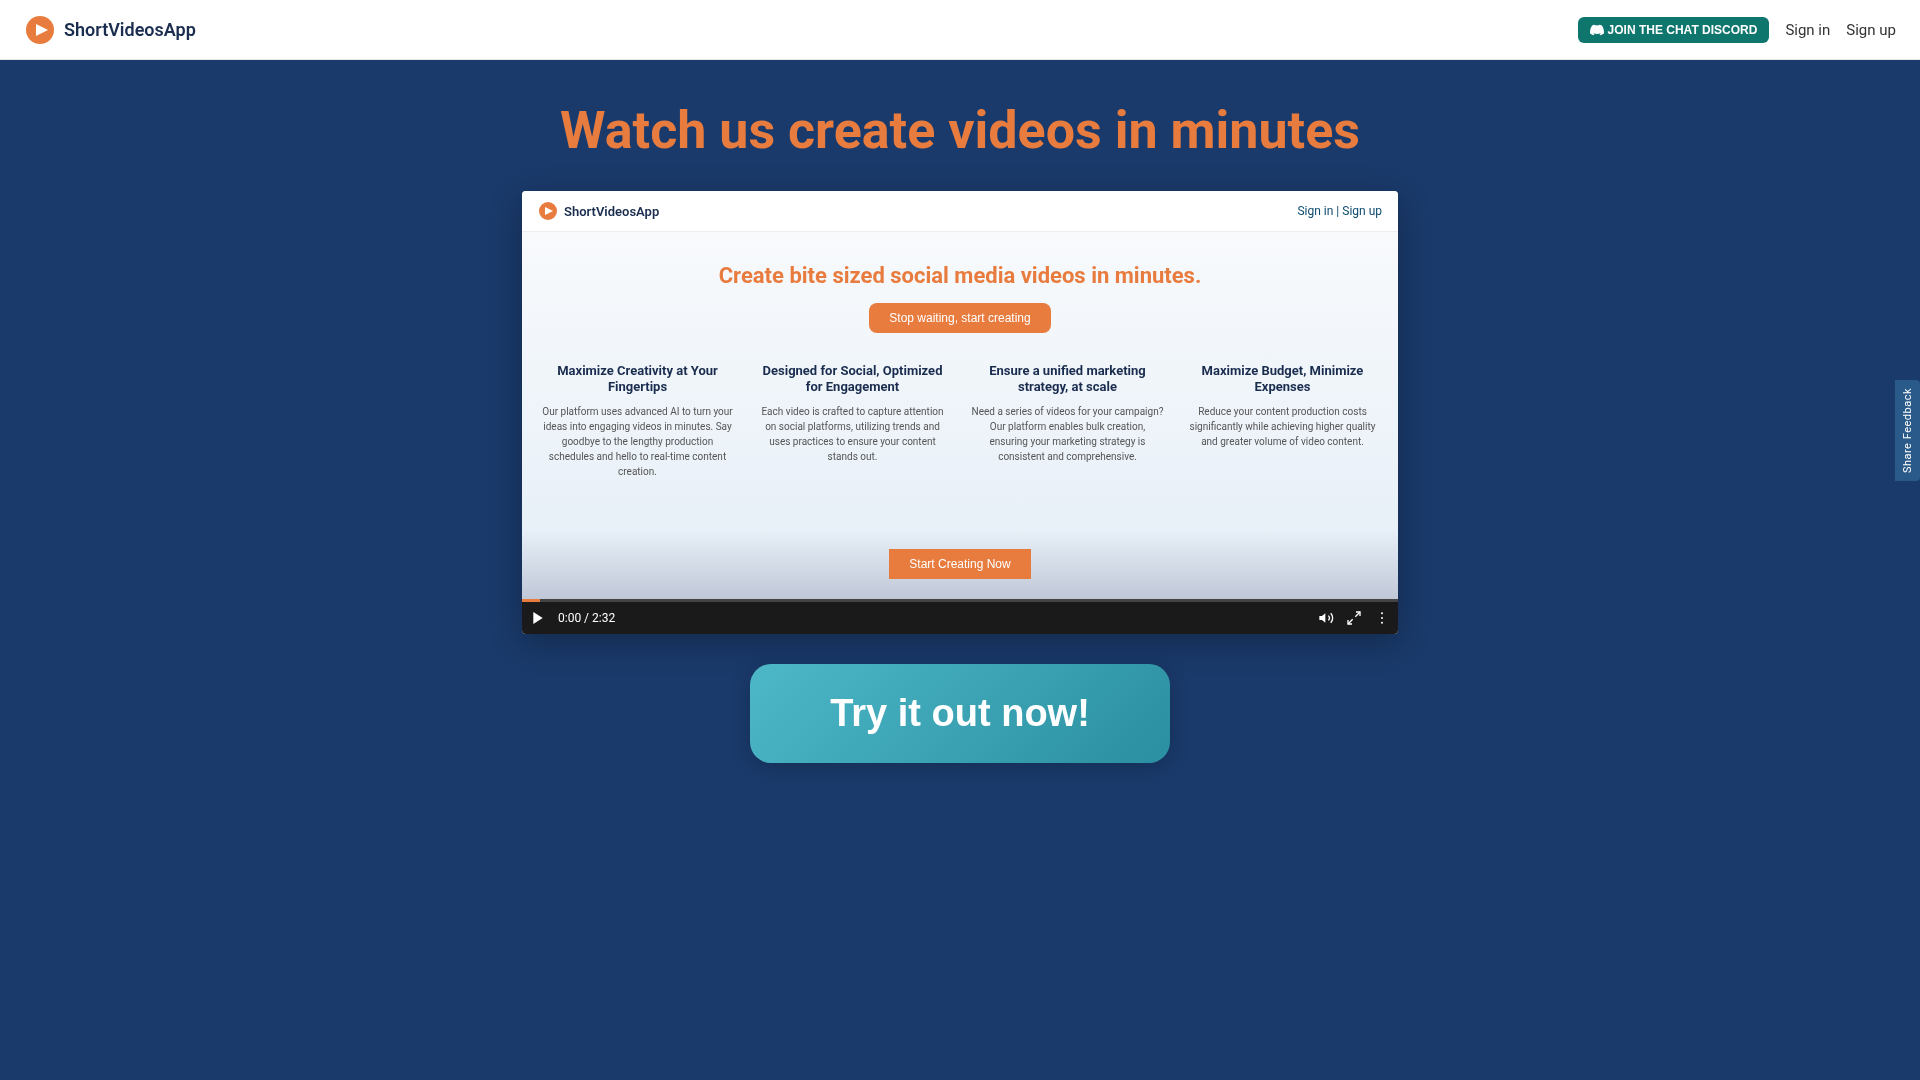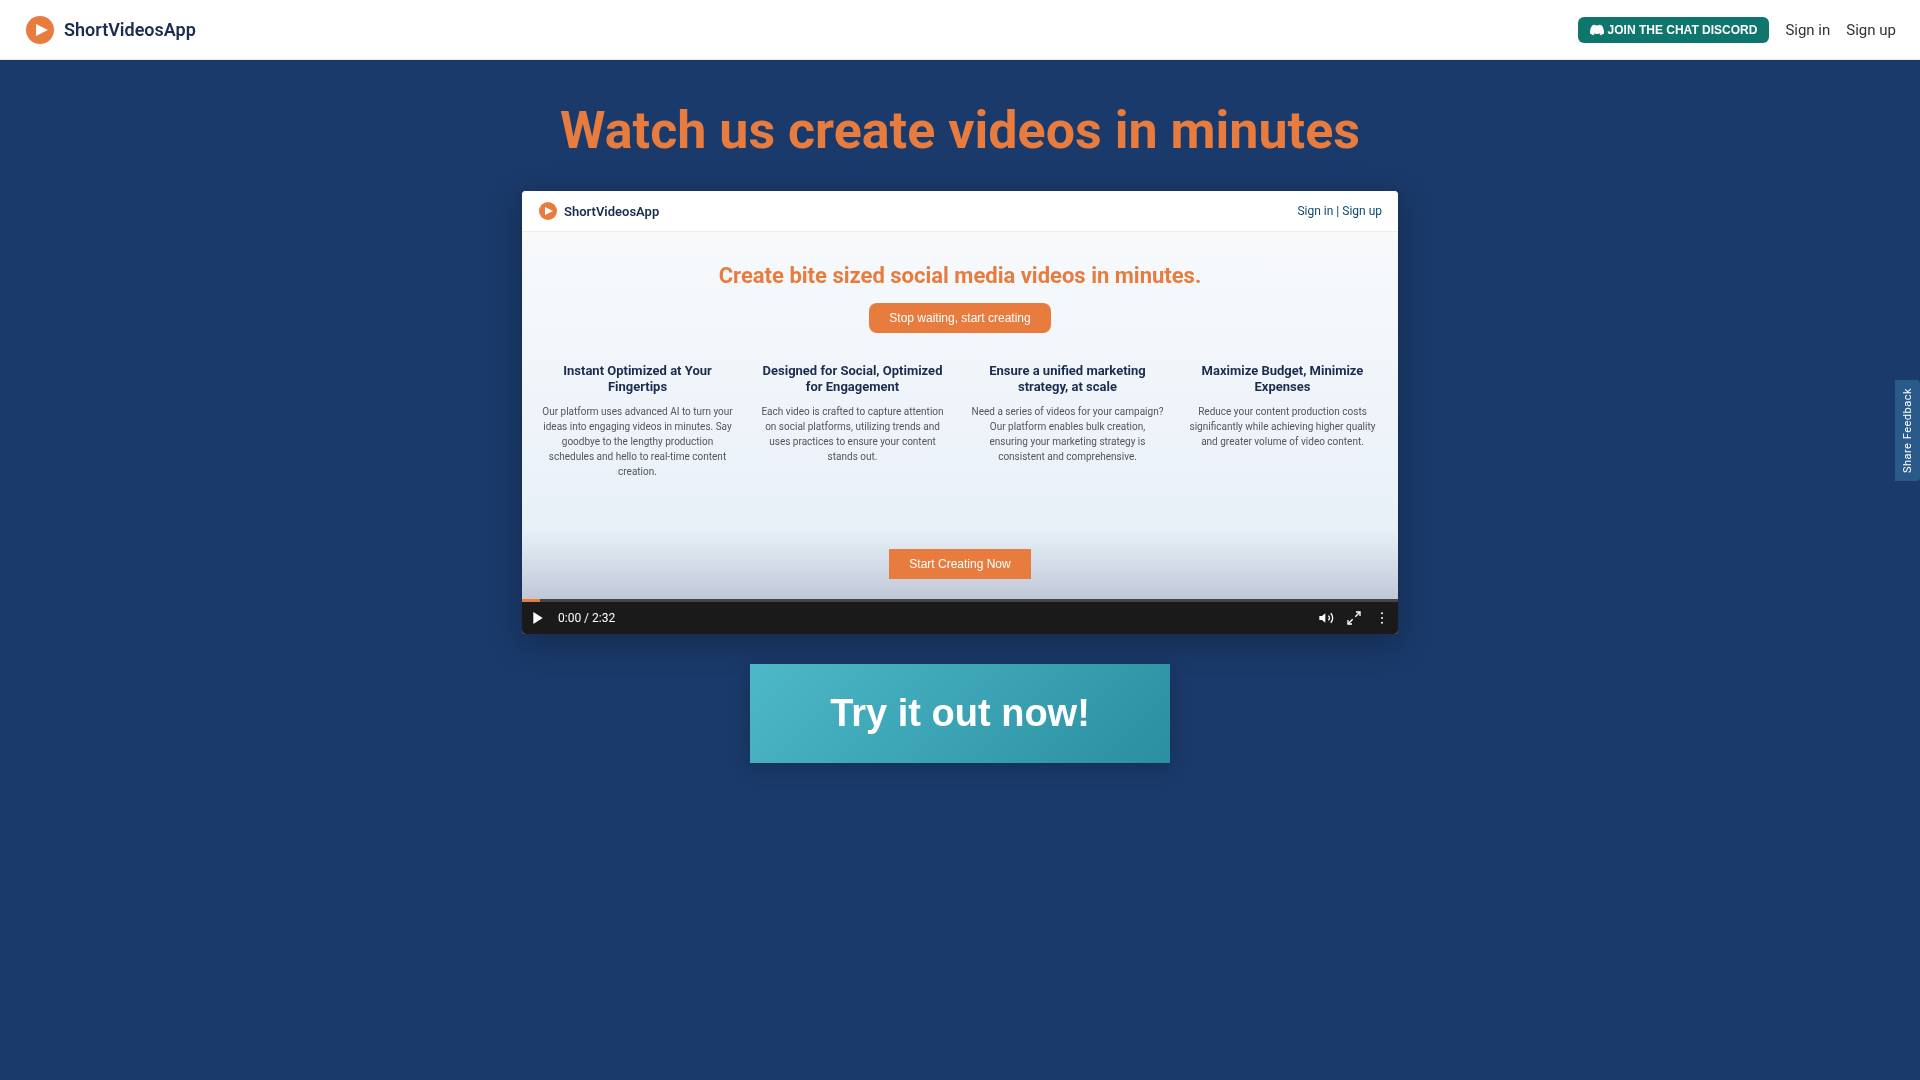--- a/index.html
+++ b/index.html
@@ -227,21 +227,21 @@
 
     
     .try-cta-section {
       margin-top: 30px;
       margin-bottom: 20px;
     }
     .try-cta-btn {
       background: linear-gradient(135deg, #4db8c8 0%, #2a8fa0 100%);
       color: #fff;
       border: none;
-      border-radius: 0;
+      border-radius: 21px;
       padding: 28px 80px;
       font-size: 38px;
       font-weight: 700;
       cursor: pointer;
       box-shadow: 0 4px 20px rgba(0,0,0,0.2);
     }
     .share-feedback-container {
       position: fixed;
       right: 0;
       top: 380px;
@@ -299,21 +299,21 @@
       <div class="inner-nav">Sign in | Sign up</div>
     </div>
 
     <div class="video-content">
       <h2 class="video-headline">Create bite sized social media videos in minutes.</h2>
       <button class="video-cta-btn">Stop waiting, start creating</button>
 
       
       <div class="feature-grid">
         <div class="feature-card">
-          <h3>Instant Optimized at Your Fingertips</h3>
+          <h3>Maximize Creativity at Your Fingertips</h3>
           <p>Our platform uses advanced AI to turn your ideas into engaging videos in minutes. Say goodbye to the lengthy production schedules and hello to real-time content creation.</p>
         </div>
         <div class="feature-card">
           <h3>Designed for Social, Optimized for Engagement</h3>
           <p>Each video is crafted to capture attention on social platforms, utilizing trends and uses practices to ensure your content stands out.</p>
         </div>
         <div class="feature-card">
           <h3>Ensure a unified marketing strategy, at scale</h3>
           <p>Need a series of videos for your campaign? Our platform enables bulk creation, ensuring your marketing strategy is consistent and comprehensive.</p>
         </div>

